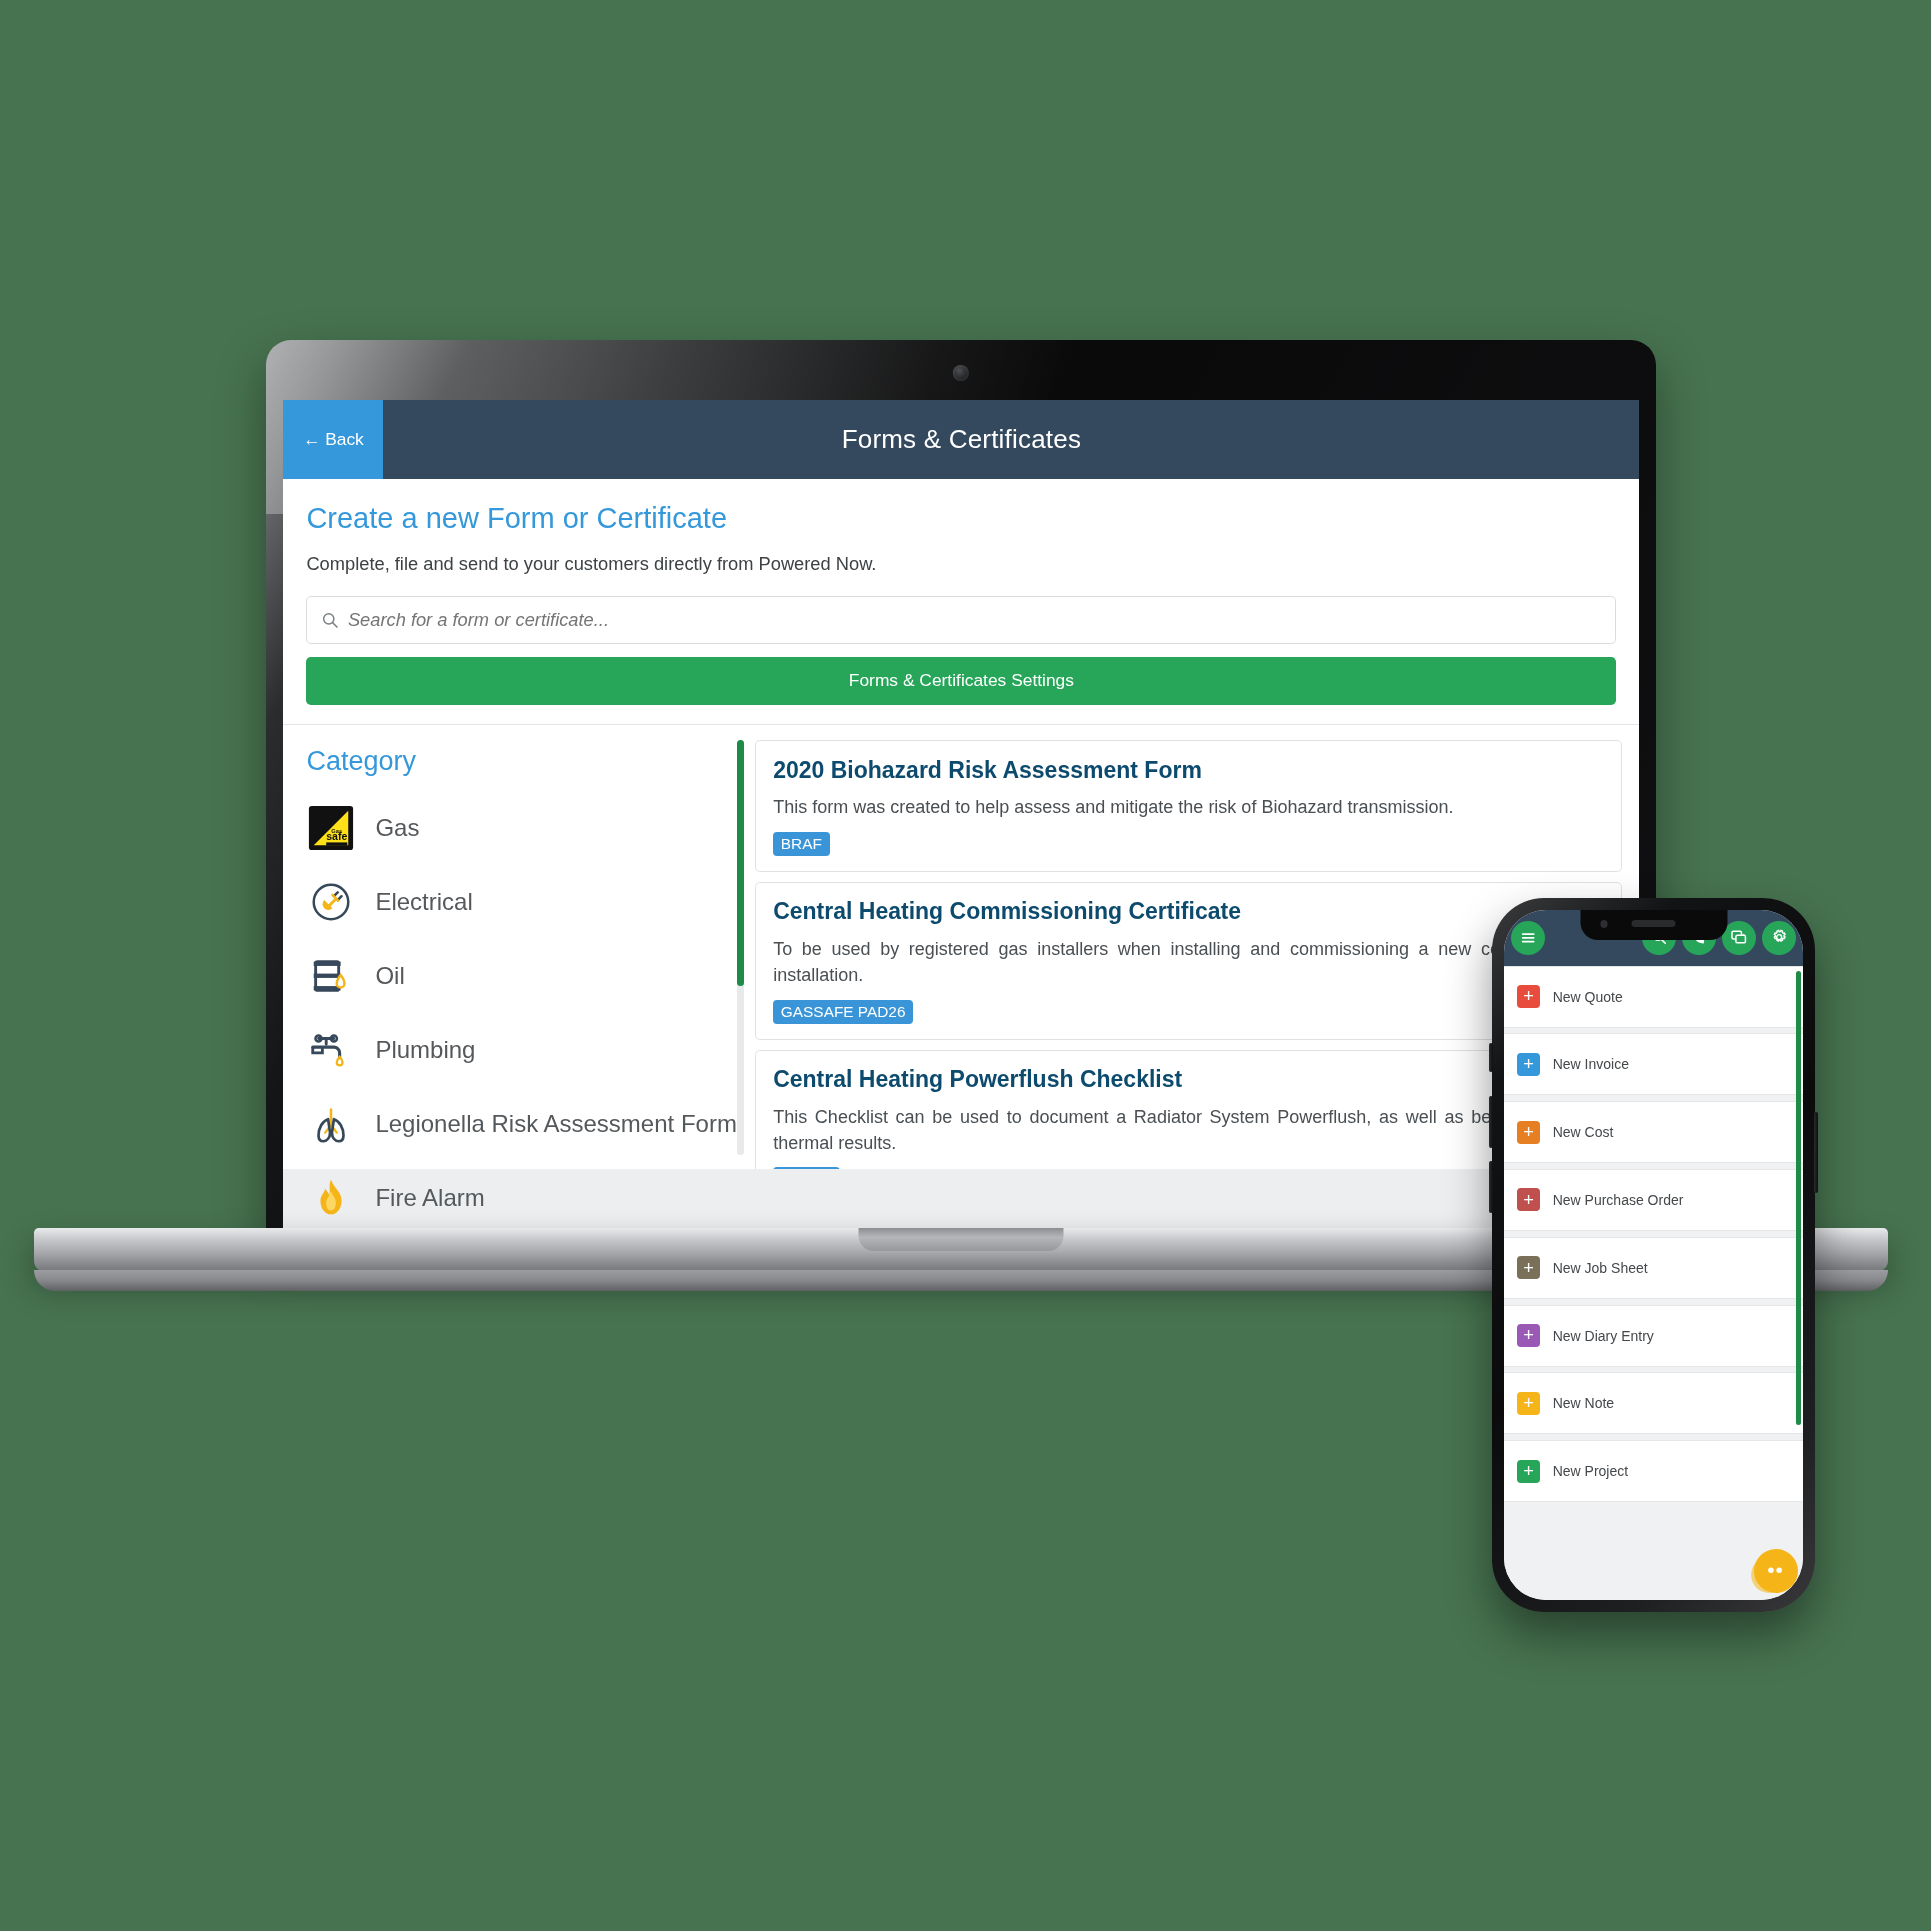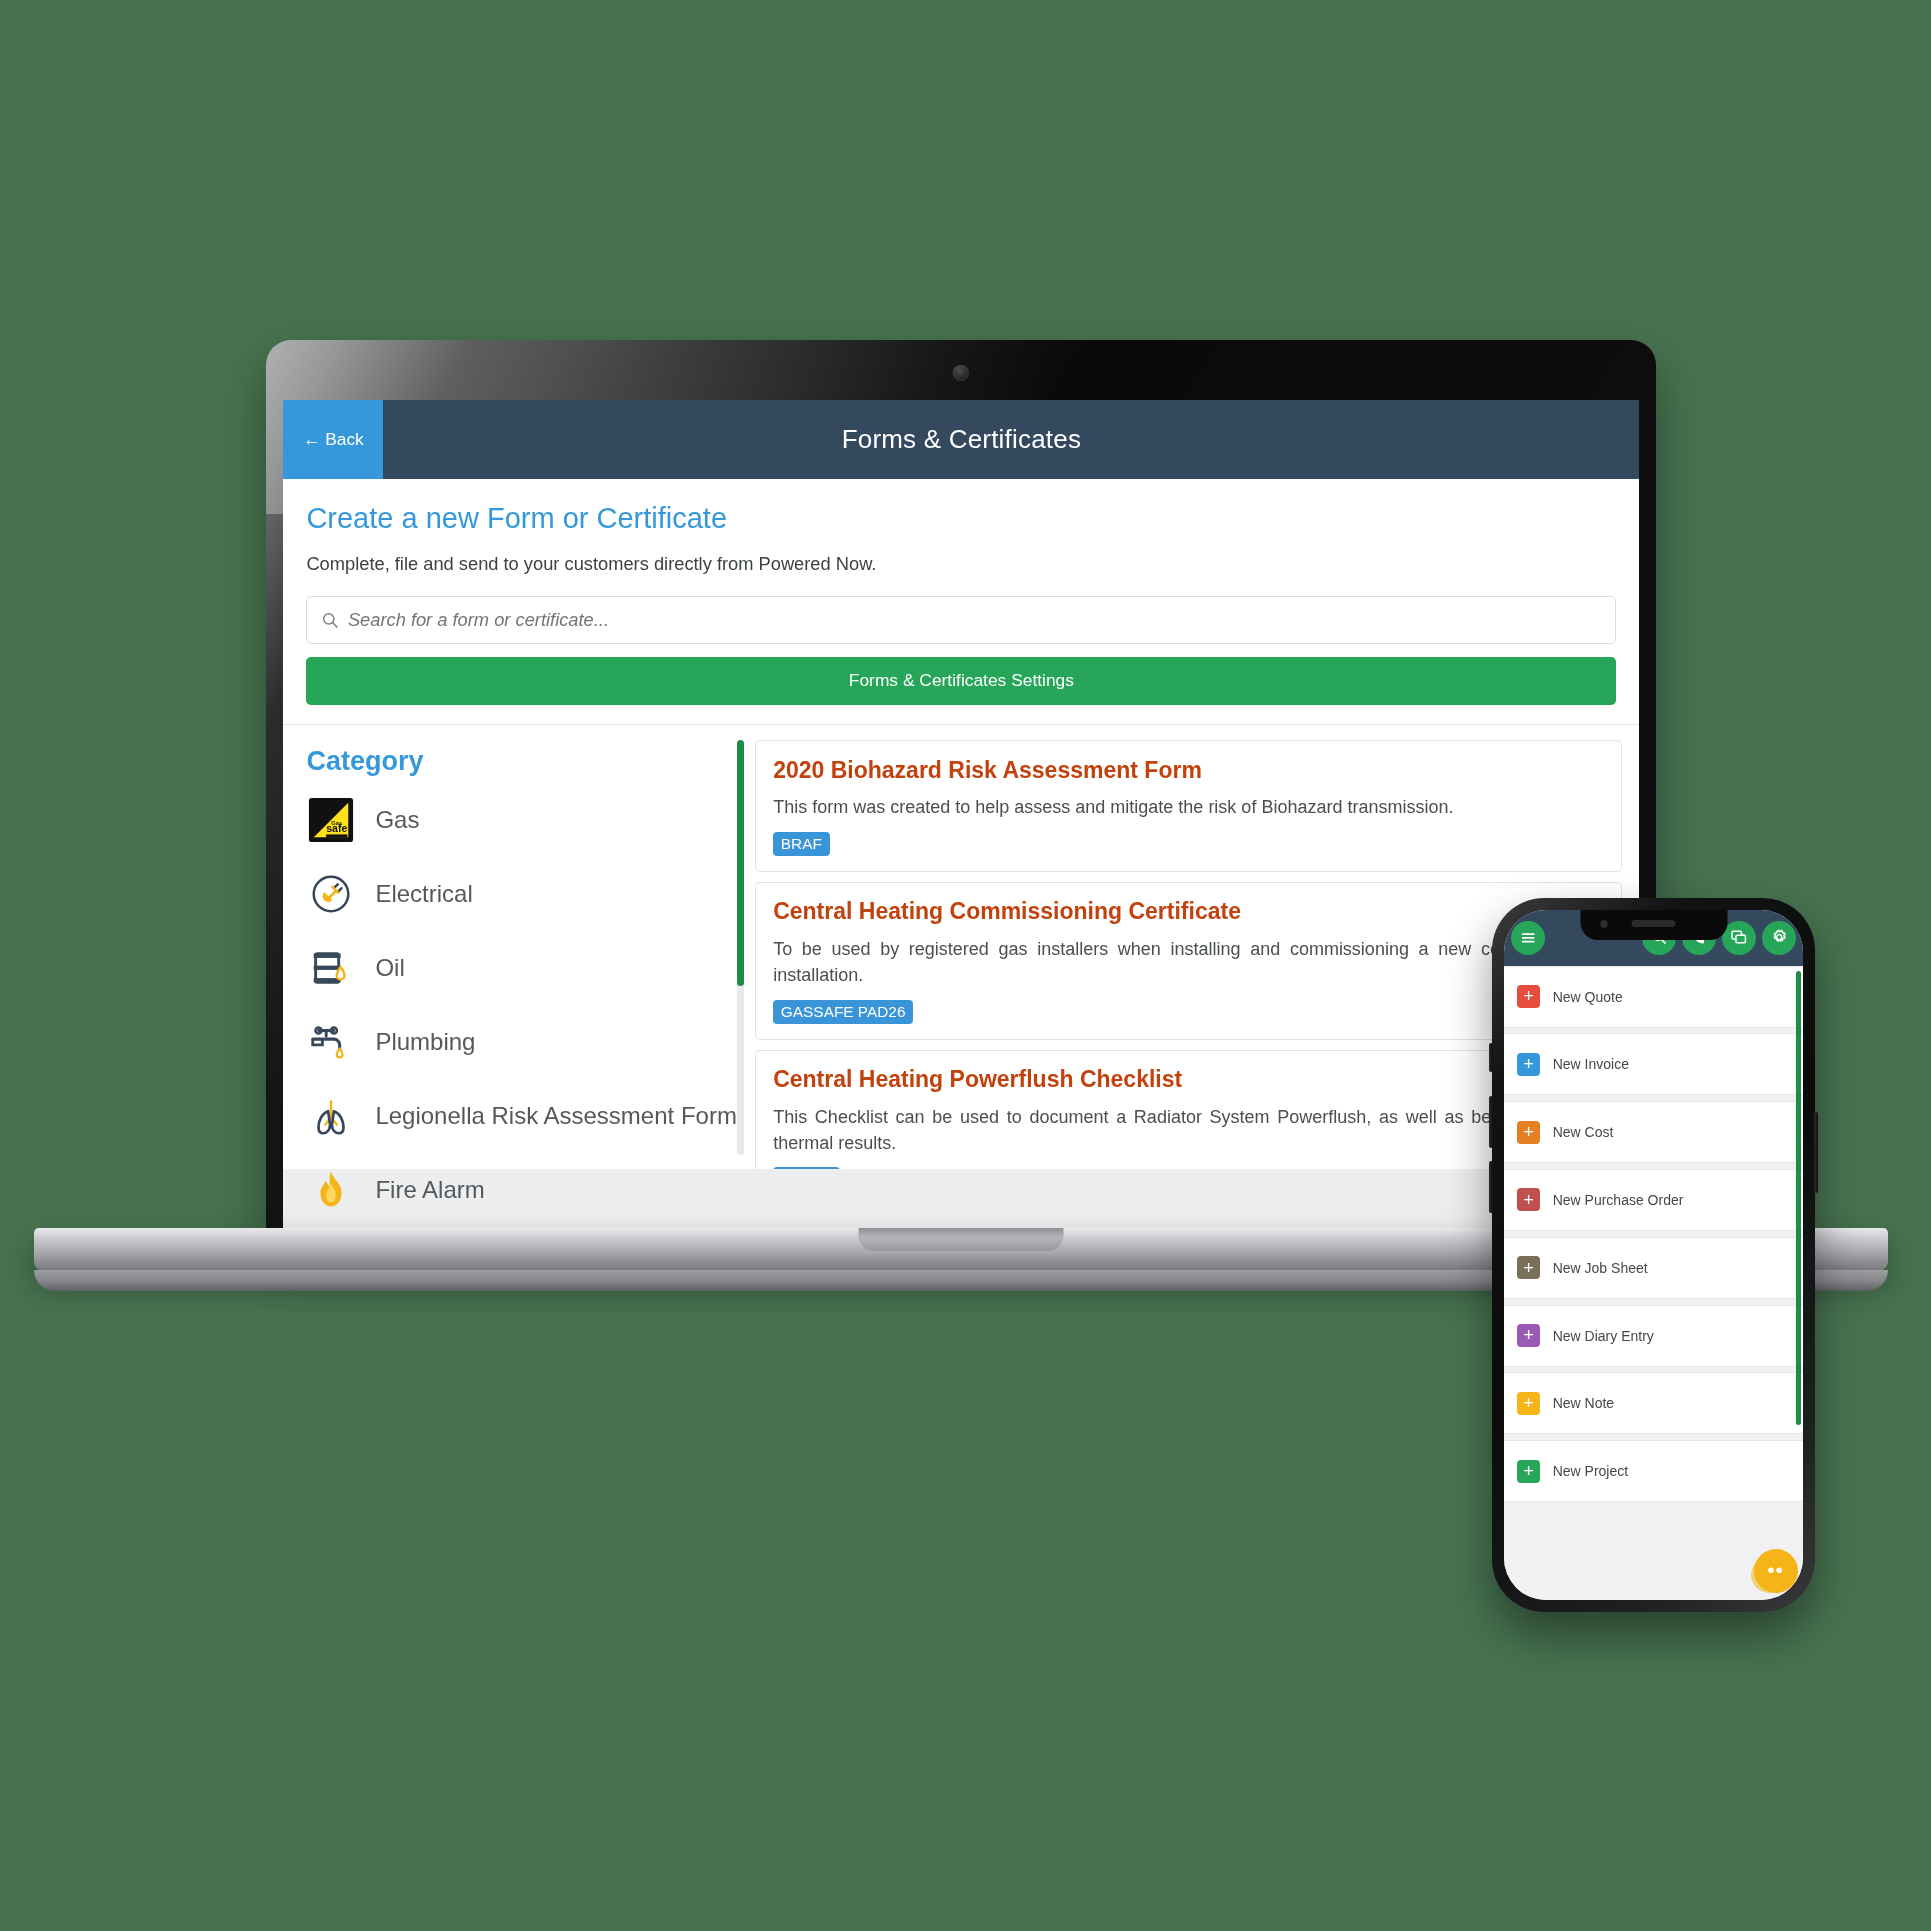--- a/index.html
+++ b/index.html
@@ -89,21 +89,21 @@
   }
   .settings-btn {
     margin-top: 12.6px; width: 100%; height: 48px; border: none; border-radius: 4.8px;
     background: #27a65a; color: #fff; font-size: 17.4px; cursor: pointer;
     font-family: "Liberation Sans", sans-serif;
   }
 
   .panel-split { display: flex; background: #fff; height: 444px; }
 
   .cat-col { width: 454px; padding: 21px 21px 0 23px; background:#fff; }
-  .cat-heading { color: #3498db; font-size: 27px; margin-bottom: 6px; font-weight: bold; }
+  .cat-heading { color: #3498db; font-size: 27px; margin-bottom: 14px; }
   .cat-item {
     display: flex; align-items: center; gap: 19px; height: 74px; cursor: pointer;
   }
   .cat-ico { width: 50px; height: 50px; display:flex; align-items:center; justify-content:center; flex:0 0 50px; }
   .cat-label { font-size: 24px; color: #55595c; white-space: nowrap; }
 
   .forms-col {
     flex: 1; padding: 15.4px 17.4px 0 0; position: relative; overflow: hidden; background:#fff;
   }
   .forms-scrollrail {
@@ -112,21 +112,21 @@
   }
   .forms-scrollthumb {
     position: absolute; left: 0; top: 15.4px; width: 6.8px; height: 246px;
     background: #1e8b46; border-radius: 3.9px;
   }
   .forms-list { margin-left: 17.4px; }
   .form-card {
     border: 1px solid #dfe2e4; border-radius: 4.8px; background: #fff;
     padding: 15.4px 17.4px 15.4px 17.4px; margin-bottom: 9.7px;
   }
-  .form-name { font-size: 23px; font-weight: bold; color: #c2410c; margin-bottom: 10.6px; }
+  .form-name { font-size: 23px; font-weight: bold; color: #0c4a6e; margin-bottom: 10.6px; }
   .form-desc { font-size: 18px; color: #4a4f53; line-height: 1.45; text-align: justify; }
   .form-tagrow { margin-top: 11.6px; }
   .form-tag {
     display: inline-block; background: #3a95d8; color: #fff; font-size: 15.4px;
     padding: 2.9px 7.7px; border-radius: 3.9px;
   }
 
   
   #phone { position: absolute; left: 1492px; top: 898px; width: 323px; height: 714px; }
   .phone-body {

